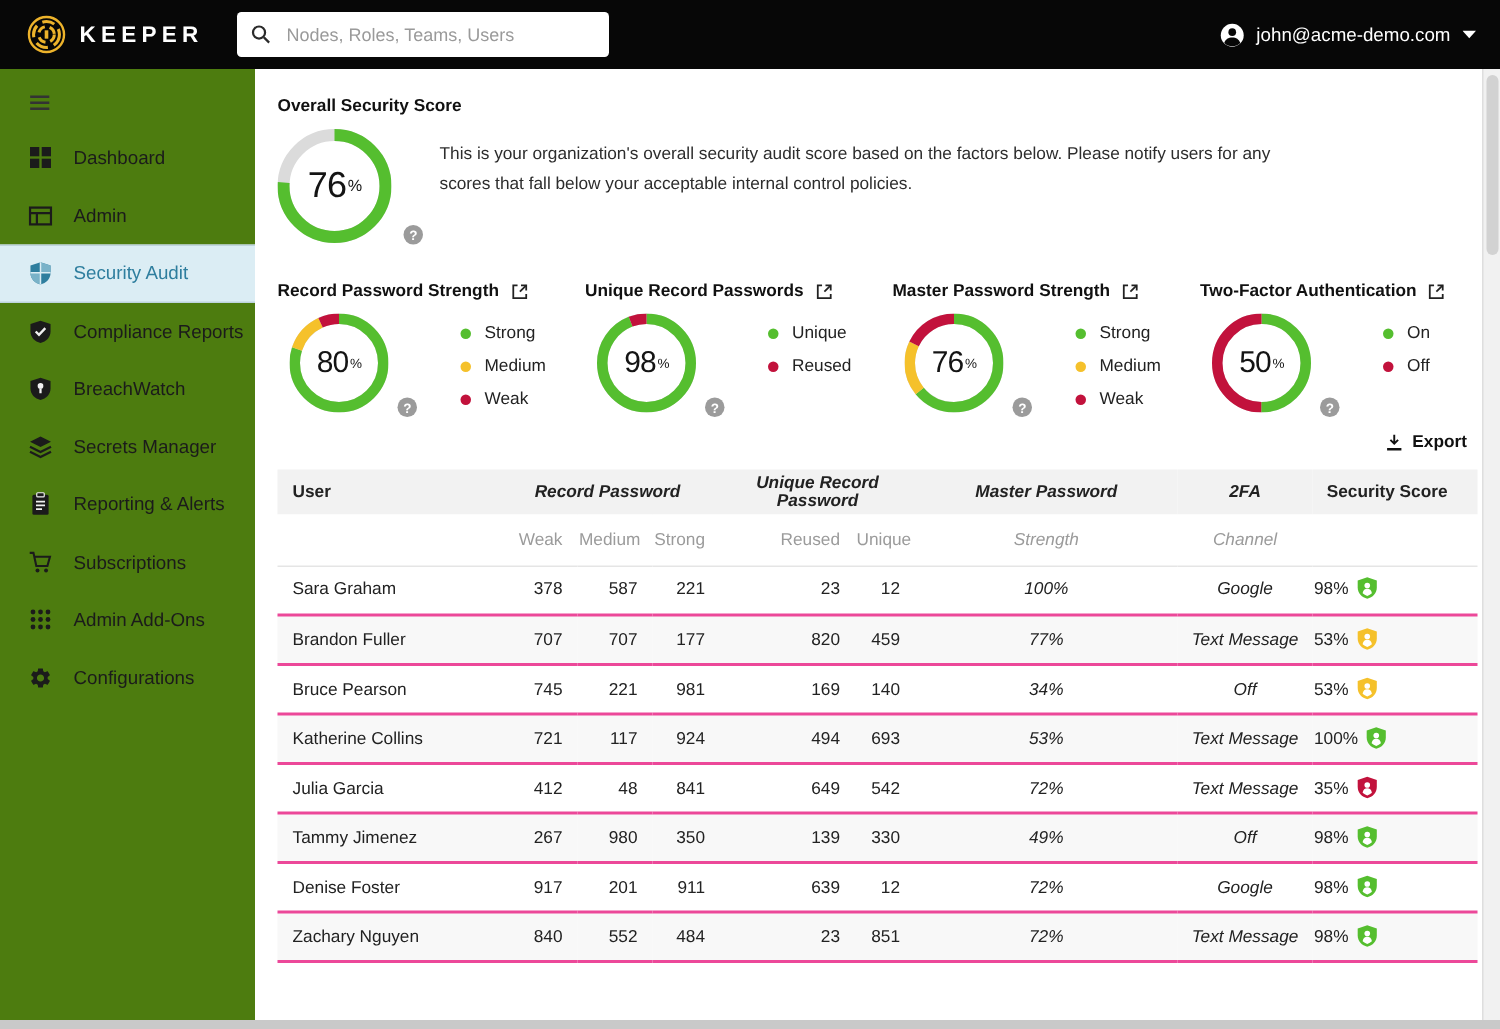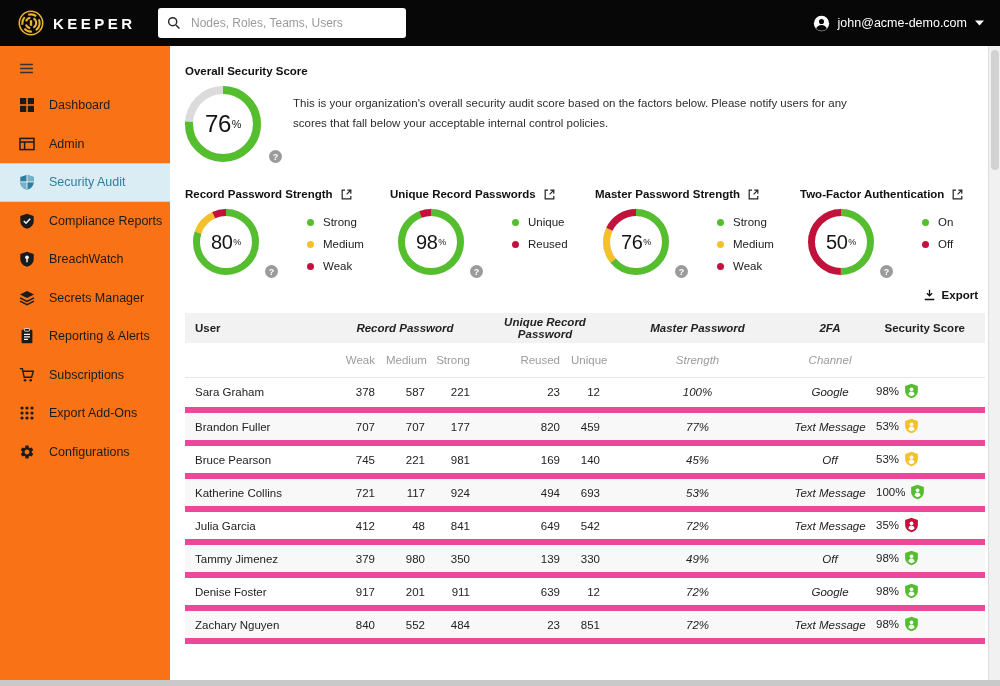--- a/index.html
+++ b/index.html
@@ -12,21 +12,21 @@
   
   .topbar { position:absolute; top:0; left:0; width:1000px; height:46px; background:#070707; display:flex; align-items:center; z-index:5; }
   .brand { display:flex; align-items:center; gap:9px; margin-left:18px; }
   .brand-name { color:#fff; font-weight:700; font-size:15px; letter-spacing:3.5px; }
   .searchbox { position:absolute; left:158px; top:8px; width:248px; height:30px; background:#fff; border-radius:3px; display:flex; align-items:center; padding:0 9px; gap:8px; }
   .searchbox input { border:none; outline:none; flex:1; font-size:12px; color:#333; font-family:"Liberation Sans",sans-serif; background:transparent; }
   .searchbox input::placeholder { color:#9a9a9a; }
   .account { position:absolute; right:16px; top:0; height:46px; display:flex; align-items:center; gap:8px; color:#fff; font-size:12.5px; cursor:pointer; }
 
   
-  .sidebar { position:absolute; top:46px; left:0; width:187px; height:640px; background:#f97316; }
+  .sidebar { position:absolute; top:46px; left:0; width:187px; height:640px; background:#4d7c0f; }
   .burger { margin:13px 0 9px 18px; width:20px; height:18px; display:flex; align-items:center; cursor:pointer; }
   .side-item { height:38.5px; display:flex; align-items:center; gap:14px; padding-left:18px; font-size:12.5px; color:#1b1b1b; cursor:pointer; }
   .side-item .icn { width:17px; height:17px; display:flex; align-items:center; justify-content:center; flex:0 0 17px; }
   .side-item.active { background:#dbedf4; color:#2e7e9e; border-top:1px solid #bed4dd; border-bottom:1px solid #bed4dd; }
 
   
   .main { position:absolute; top:46px; left:170px; width:818px; height:640px; background:#fff; padding-left:15px; }
   .scroll-track { position:absolute; top:46px; right:0; width:12px; height:640px; background:#f1f1f1; border-left:1px solid #dedede; }
   .scroll-thumb { position:absolute; top:4px; left:2px; width:8px; height:120px; border-radius:4px; background:#d2d2d2; }
   .bottom-edge { position:absolute; bottom:0; left:0; width:1000px; height:6px; background:#c9c9c9; z-index:6; }
@@ -50,21 +50,21 @@
   .legend-item { display:flex; align-items:center; gap:9px; font-size:11.5px; color:#222; line-height:11px; }
   .dot { width:7px; height:7px; border-radius:50%; flex:0 0 7px; }
 
   .export-row { display:flex; justify-content:flex-end; margin-top:14px; padding-right:10px; }
   .export-btn { display:flex; align-items:center; gap:7px; font-size:11.5px; font-weight:700; color:#111; cursor:pointer; }
 
   table.audit { width:800px; border-collapse:collapse; margin-top:12px; font-size:11.5px; table-layout:fixed; }
   table.audit thead tr.grp th { background:#f2f2f2; height:30px; font-weight:700; color:#222; font-size:11.5px; }
   table.audit thead tr.sub th { height:34px; font-weight:400; color:#9b9b9b; border-bottom:1px solid #e5e5e5; background:#fff; }
   table.audit td { height:33px; color:#222; }
-  table.audit tbody tr { border-bottom:6px solid #ec4899; }
+  table.audit tbody tr { border-bottom:2px solid #ec4899; }
   table.audit tbody tr:nth-child(even) { background:#f8f8f8; }
   .al { text-align:left; padding-left:10px; }
   .ar { text-align:right; padding-right:10px; }
   .ac { text-align:center;font-style:italic; }
   .score-h { text-align:right; padding-right:20px; }
   .user-cell { color:#3aa7c9; cursor:pointer; }
   .score-cell { text-align:left; padding-right:8px; white-space:nowrap; }
   .score-cell svg { vertical-align:middle; margin-left:5px; position:relative; top:-1px; }
 </style>
 </head>
@@ -204,21 +204,21 @@
             <circle cx="8" cy="3" r="1.6"></circle>
             <circle cx="13" cy="3" r="1.6"></circle>
             <circle cx="3" cy="8" r="1.6"></circle>
             <circle cx="8" cy="8" r="1.6"></circle>
             <circle cx="13" cy="8" r="1.6"></circle>
             <circle cx="3" cy="13" r="1.6"></circle>
             <circle cx="8" cy="13" r="1.6"></circle>
             <circle cx="13" cy="13" r="1.6"></circle>
           </svg>
         </span>
-        <span>Export Add-Ons</span>
+        <span>Admin Add-Ons</span>
       </div>
       <div class="side-item">
         <span class="icn">
           <svg viewBox="0 0 24 24" width="16" height="16" fill="currentColor">
             <path d="M19.14 12.94c.04-.3.06-.61.06-.94 0-.32-.02-.64-.07-.94l2.03-1.58c.18-.14.23-.41.12-.61l-1.92-3.32c-.12-.22-.37-.29-.59-.22l-2.39.96c-.5-.38-1.03-.7-1.62-.94l-.36-2.54c-.04-.24-.24-.41-.48-.41h-3.84c-.24 0-.43.17-.47.41l-.36 2.54c-.59.24-1.13.57-1.62.94l-2.39-.96c-.22-.08-.47 0-.59.22L2.74 8.87c-.12.21-.08.47.12.61l2.03 1.58c-.05.3-.09.63-.09.94s.02.64.07.94l-2.03 1.58c-.18.14-.23.41-.12.61l1.92 3.32c.12.22.37.29.59.22l2.39-.96c.5.38 1.03.7 1.62.94l.36 2.54c.05.24.24.41.48.41h3.84c.24 0 .44-.17.47-.41l.36-2.54c.59-.24 1.13-.56 1.62-.94l2.39.96c.22.08.47 0 .59-.22l1.92-3.32c.12-.22.07-.47-.12-.61l-2.01-1.58zM12 15.6c-1.98 0-3.6-1.62-3.6-3.6s1.62-3.6 3.6-3.6 3.6 1.62 3.6 3.6-1.62 3.6-3.6 3.6z"></path>
           </svg>
         </span>
         <span>Configurations</span>
       </div>
     </div>
@@ -485,21 +485,21 @@
               <path d="M4.7 12.3c.3-2.2 1.6-3.2 3.3-3.2s3 1 3.3 3.2c-.9.9-2 1.5-3.3 1.9-1.3-.4-2.4-1-3.3-1.9z" fill="#fff"></path>
             </svg></td>
         </tr>
         <tr>
           <td class="al user-cell">Bruce Pearson</td>
           <td class="ar">745</td>
           <td class="ar">221</td>
           <td class="ar">981</td>
           <td class="ar">169</td>
           <td class="ar">140</td>
-          <td class="ac">45%</td>
+          <td class="ac">34%</td>
           <td class="ac">Off</td>
           <td class="score-cell"><span>53%</span><svg width="15" height="16" viewBox="0 0 16 17">
               <path d="M8 .8L14.8 3.1v5c0 4.2-3 7-6.8 8-3.8-1-6.8-3.8-6.8-8v-5z" fill="#F5C12B"></path>
               <circle cx="8" cy="6.7" r="2" fill="#fff"></circle>
               <path d="M4.7 12.3c.3-2.2 1.6-3.2 3.3-3.2s3 1 3.3 3.2c-.9.9-2 1.5-3.3 1.9-1.3-.4-2.4-1-3.3-1.9z" fill="#fff"></path>
             </svg></td>
         </tr>
         <tr>
           <td class="al user-cell">Katherine Collins</td>
           <td class="ar">721</td>
@@ -525,21 +525,21 @@
           <td class="ac">72%</td>
           <td class="ac">Text Message</td>
           <td class="score-cell"><span>35%</span><svg width="15" height="16" viewBox="0 0 16 17">
               <path d="M8 .8L14.8 3.1v5c0 4.2-3 7-6.8 8-3.8-1-6.8-3.8-6.8-8v-5z" fill="#C2123C"></path>
               <circle cx="8" cy="6.7" r="2" fill="#fff"></circle>
               <path d="M4.7 12.3c.3-2.2 1.6-3.2 3.3-3.2s3 1 3.3 3.2c-.9.9-2 1.5-3.3 1.9-1.3-.4-2.4-1-3.3-1.9z" fill="#fff"></path>
             </svg></td>
         </tr>
         <tr>
           <td class="al user-cell">Tammy Jimenez</td>
-          <td class="ar">379</td>
+          <td class="ar">267</td>
           <td class="ar">980</td>
           <td class="ar">350</td>
           <td class="ar">139</td>
           <td class="ar">330</td>
           <td class="ac">49%</td>
           <td class="ac">Off</td>
           <td class="score-cell"><span>98%</span><svg width="15" height="16" viewBox="0 0 16 17">
               <path d="M8 .8L14.8 3.1v5c0 4.2-3 7-6.8 8-3.8-1-6.8-3.8-6.8-8v-5z" fill="#55BE2F"></path>
               <circle cx="8" cy="6.7" r="2" fill="#fff"></circle>
               <path d="M4.7 12.3c.3-2.2 1.6-3.2 3.3-3.2s3 1 3.3 3.2c-.9.9-2 1.5-3.3 1.9-1.3-.4-2.4-1-3.3-1.9z" fill="#fff"></path>

